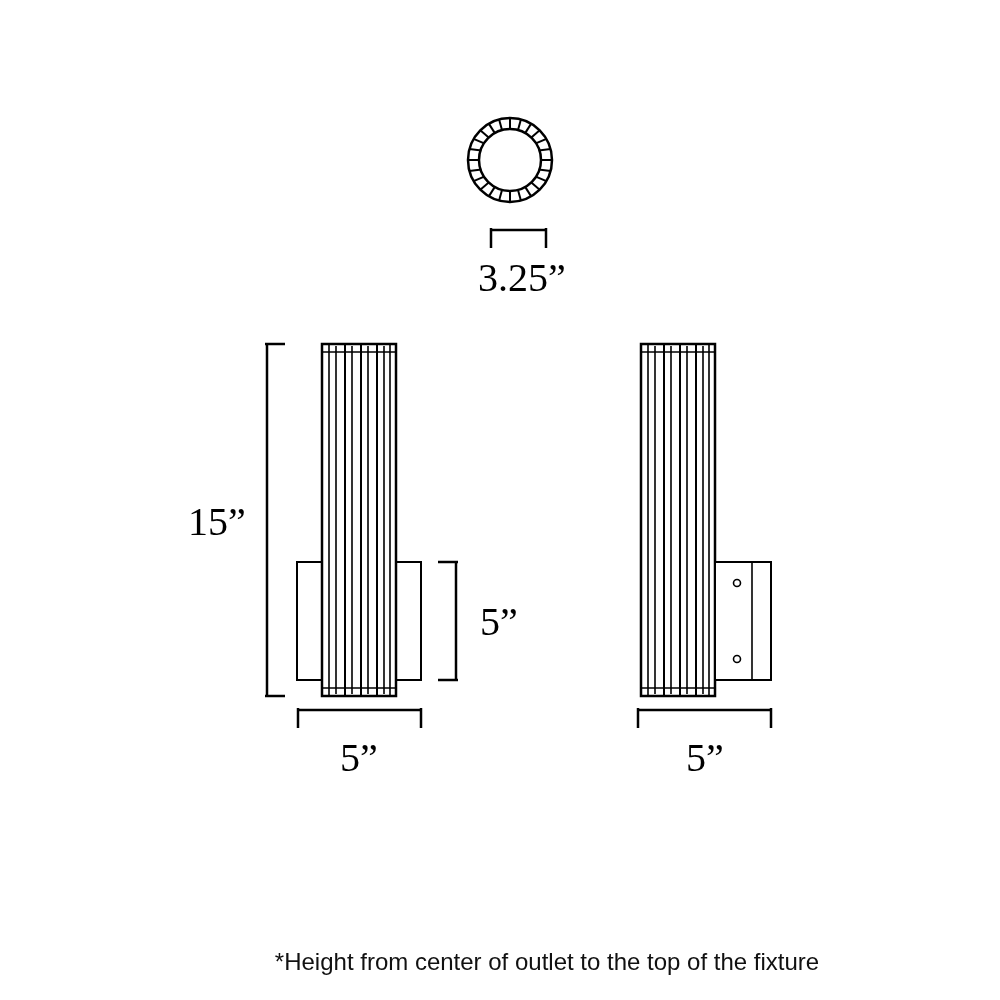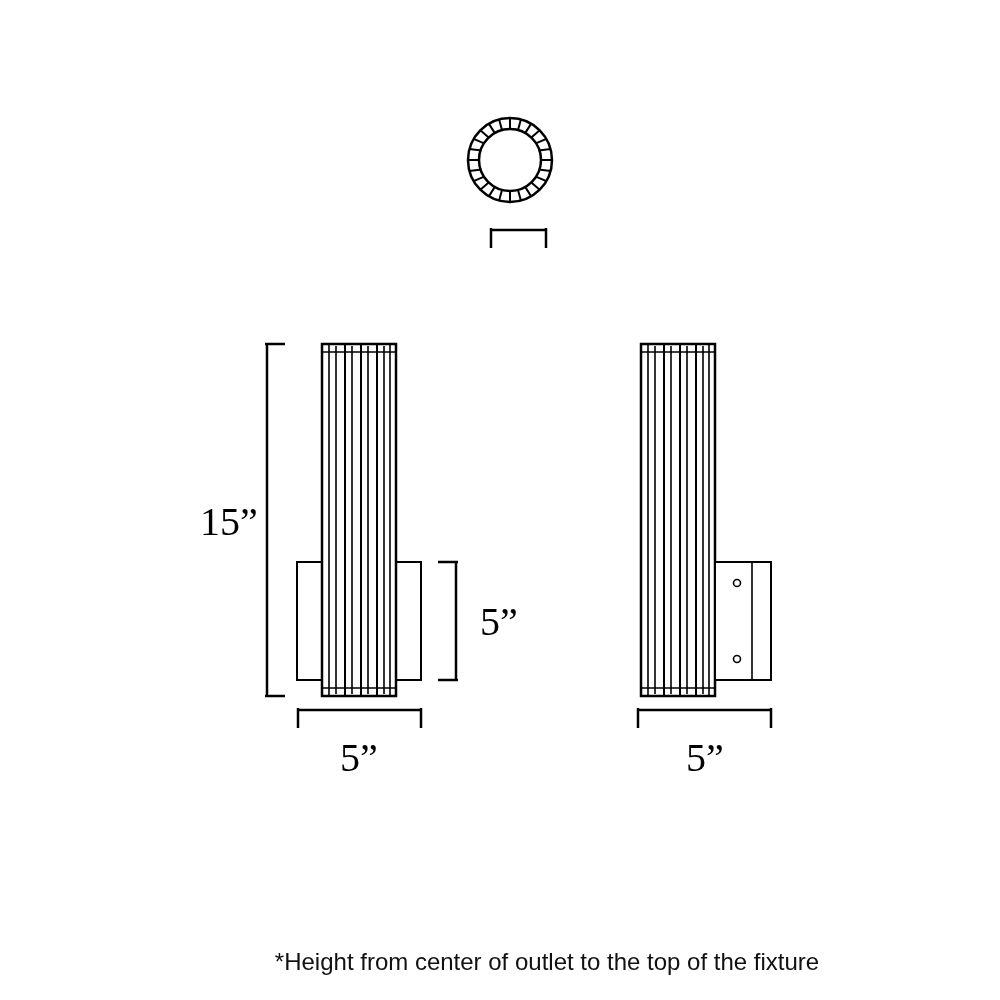--- a/index.html
+++ b/index.html
@@ -165,22 +165,23 @@
 
       <g stroke-width="2.5">
         <line x1="638" y1="708" x2="638" y2="728"></line>
         <line x1="638" y1="710" x2="771" y2="710"></line>
         <line x1="771" y1="708" x2="771" y2="728"></line>
       </g>
 
     </g>
   </svg>
 
+  <div class="dim-label" style="left:478px; top:254px;">3.25”</div>
 
-  <div class="dim-label" style="left:188px; top:498px;margin-left:12px;">15”</div>
+  <div class="dim-label" style="left:188px; top:498px;">15”</div>
 
   <div class="dim-label" style="left:480px; top:598px;">5”</div>
 
   <div class="dim-label" style="left:340px; top:734px;">5”</div>
 
   <div class="dim-label" style="left:686px; top:734px;">5”</div>
 
   <div class="footnote">*Height from center of outlet to the top of the fixture</div>
 
 </div>

